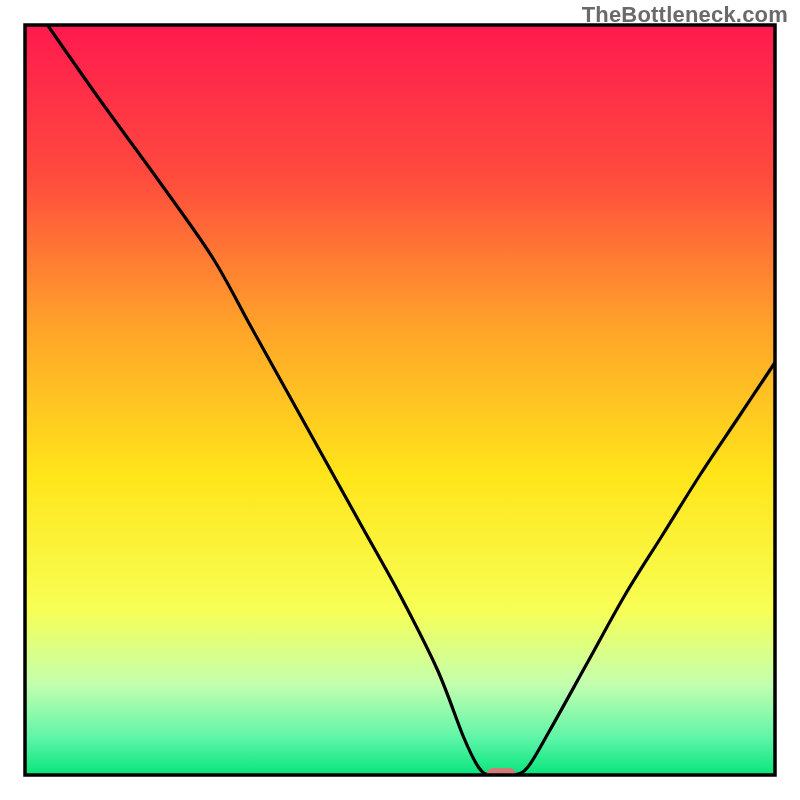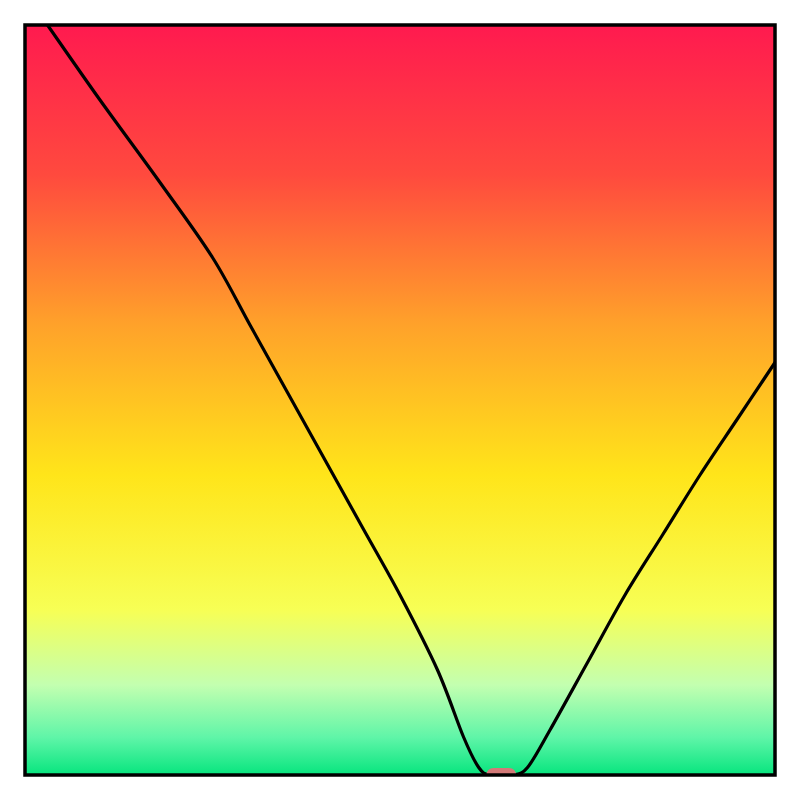--- a/index.html
+++ b/index.html
@@ -31,20 +31,21 @@
     top: 0;
     left: 0;
     width: 800px;
     height: 800px;
   }
 </style>
 </head>
 <body>
 
 <div class="chart-container">
+  <div class="watermark">TheBottleneck.com</div>
   <svg class="plot" viewBox="0 0 800 800">
     <defs>
       <linearGradient id="bg-grad" x1="0" y1="0" x2="0" y2="1">
           <stop offset="0%" stop-color="#ff1a4f"></stop>
           <stop offset="20%" stop-color="#ff4a3e"></stop>
           <stop offset="40%" stop-color="#ffa22a"></stop>
           <stop offset="60%" stop-color="#ffe51a"></stop>
           <stop offset="78%" stop-color="#f7ff55"></stop>
           <stop offset="88%" stop-color="#c3ffb0"></stop>
           <stop offset="95%" stop-color="#5ff5a8"></stop>

